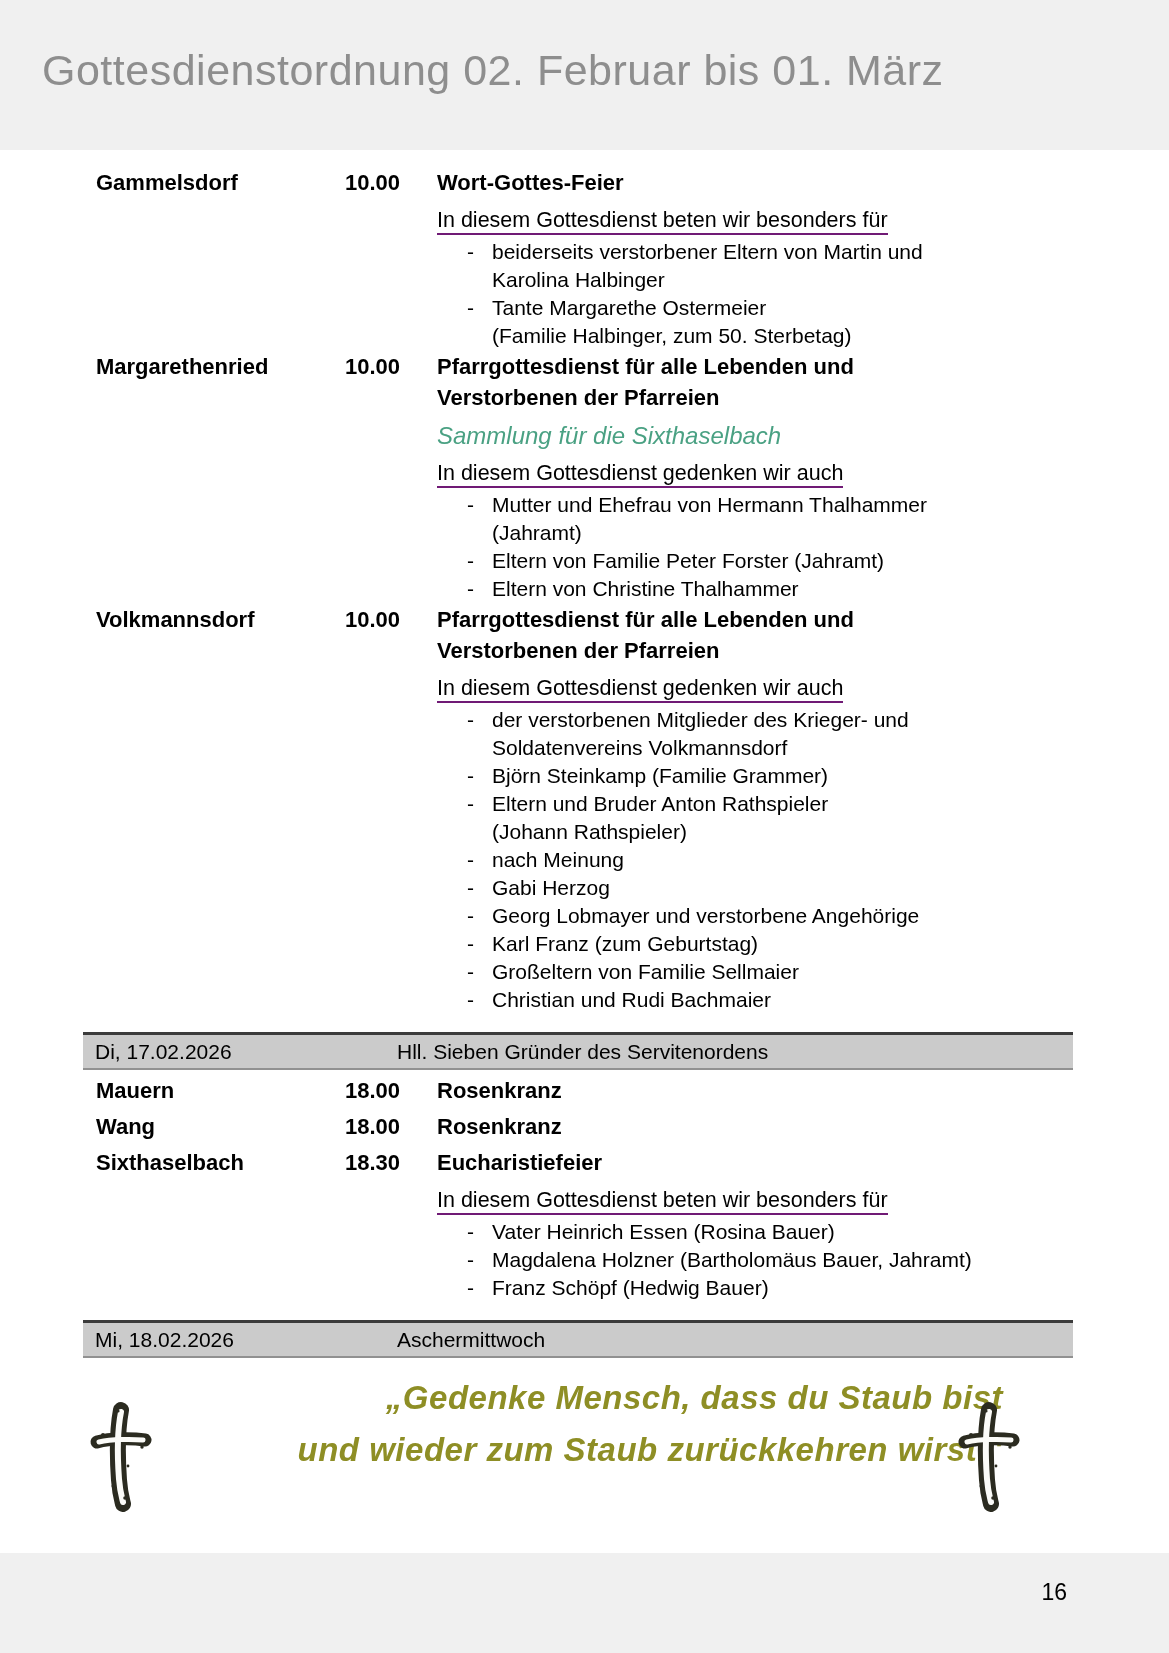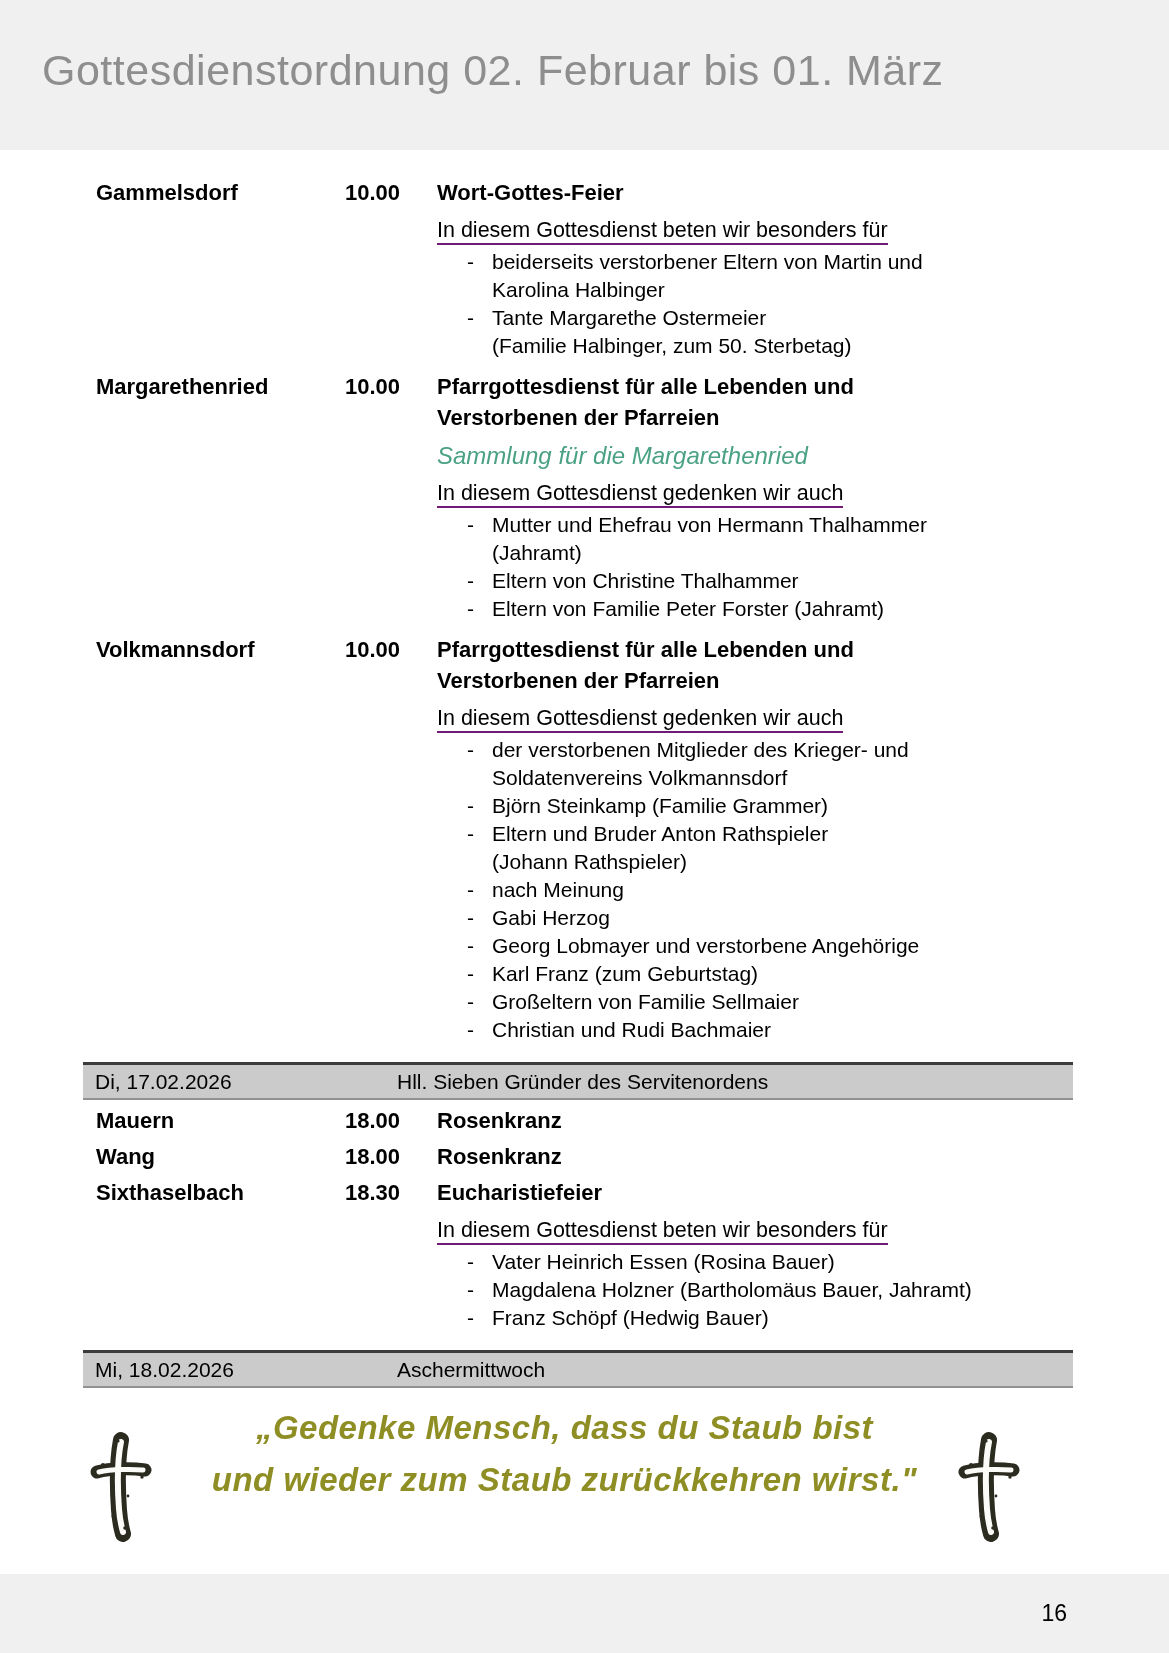--- a/index.html
+++ b/index.html
@@ -13,21 +13,21 @@
   .header-band {
     height:150px; background:var(--band-gray,#f0f0f0);
     display:flex; align-items:center; flex:0 0 auto;
   }
   .header-title {
     margin:0 0 10px 42px; font-size:43px; font-weight:400;
     color:var(--header-gray,#8e8e8e); letter-spacing:0.5px; white-space:nowrap;text-align:center;
   }
   
   .content { padding:16px 96px 0 96px; width:977px; flex:0 0 auto; }
-  .entry { display:grid; grid-template-columns:249px 92px 1fr; margin-top:11px; }
+  .entry { display:grid; grid-template-columns:249px 92px 1fr; margin-top:1px; }
   .entry.simple { margin-top:5px; }
   .place, .time, .title { font-weight:bold; font-size:22px; line-height:31px; }
   .title { white-space:pre-line; }
   .sub { grid-column:3; }
   .note {
     font-size:24px; font-style:italic; color:var(--accent-green,#4aa183);
     margin:8px 0 0 0; line-height:30px;
   }
   .int-heading { margin-top:9px; font-size:21.5px; line-height:27px; }
   .int-heading span { border-bottom:2px solid #701a75; padding-bottom:1px; }
@@ -41,21 +41,21 @@
     height:33px; position:relative; display:flex; align-items:center;
     font-size:21px; padding-left:12px;
   }
   .daybar .feast { position:absolute; left:314px; }
   
   .quote-block { position:relative; margin-top:8px; height:172px; }
   .cross { position:absolute; top:28px; width:72px; height:112px; }
   .cross.left { left:-11px; }
   .cross.right { right:48px; }
   .quote-line {
-    text-align:center; padding:0 70px 0 30px;
+    text-align:right; padding:0 70px 0 30px;
     font-size:33px; line-height:52px; font-style:italic; font-weight:bold;
     color:var(--quote-olive,#8e8e25); letter-spacing:0.5px;
   }
   .quote-line.first { margin-top:14px; }
   
   .footer-band {
     margin-top:auto; height:100px; background:var(--band-gray,#f0f0f0);
     flex:0 0 auto; box-sizing:border-box; text-align:right;
     padding:26px 102px 0 0; font-size:23px;
   }
@@ -84,27 +84,27 @@
 (Familie Halbinger, zum 50. Sterbetag)</li>
           </ul>
     </div>
   </div>
       <div class="entry">
     <div class="place">Margarethenried</div>
     <div class="time">10.00</div>
     <div class="title">Pfarrgottesdienst für alle Lebenden und
 Verstorbenen der Pfarreien</div>
     <div class="sub">
-      <div class="note">Sammlung für die Margarethenried</div>
+      <div class="note">Sammlung für die Sixthaselbach</div>
       <div class="int-heading"><span>In diesem Gottesdienst gedenken wir auch</span></div>
       <ul class="intentions">
             <li>Mutter und Ehefrau von Hermann Thalhammer
 (Jahramt)</li>
+            <li>Eltern von Familie Peter Forster (Jahramt)</li>
             <li>Eltern von Christine Thalhammer</li>
-            <li>Eltern von Familie Peter Forster (Jahramt)</li>
           </ul>
     </div>
   </div>
       <div class="entry">
     <div class="place">Volkmannsdorf</div>
     <div class="time">10.00</div>
     <div class="title">Pfarrgottesdienst für alle Lebenden und
 Verstorbenen der Pfarreien</div>
     <div class="sub">
 

